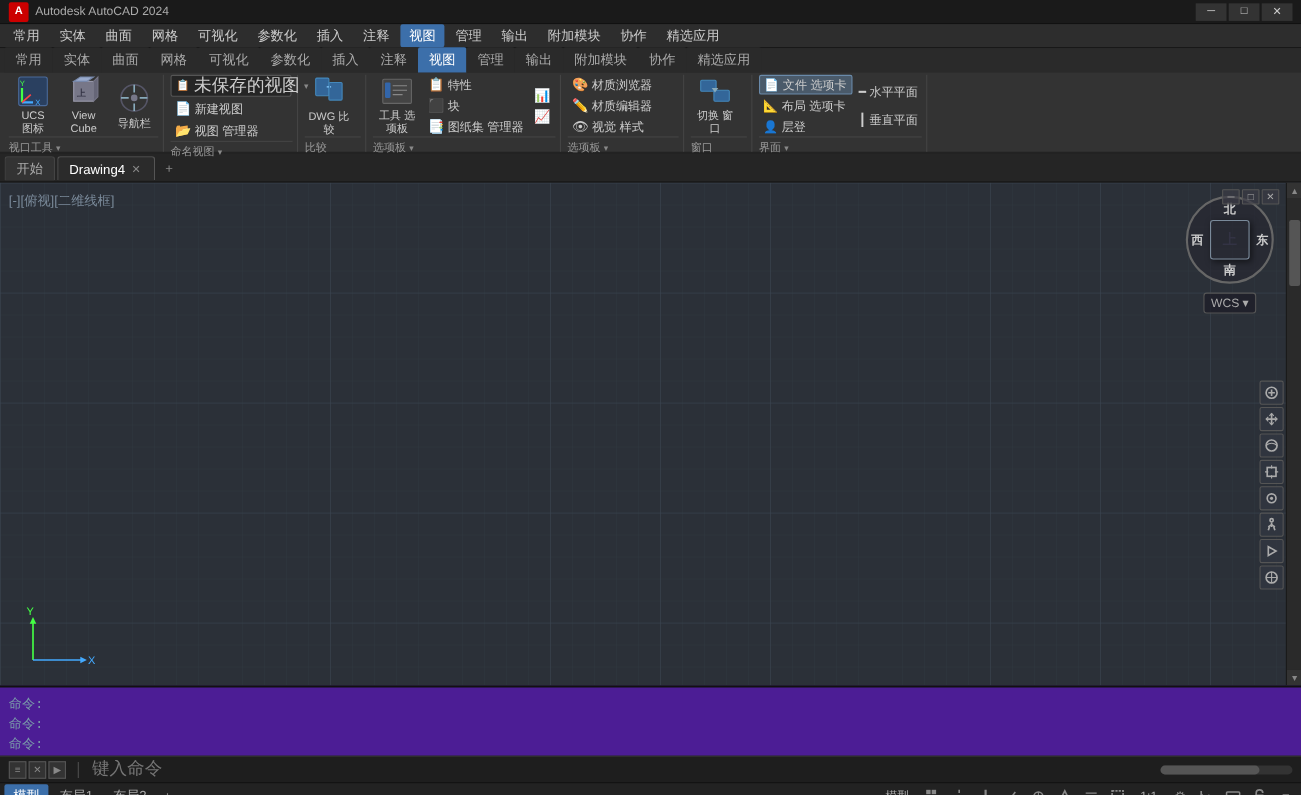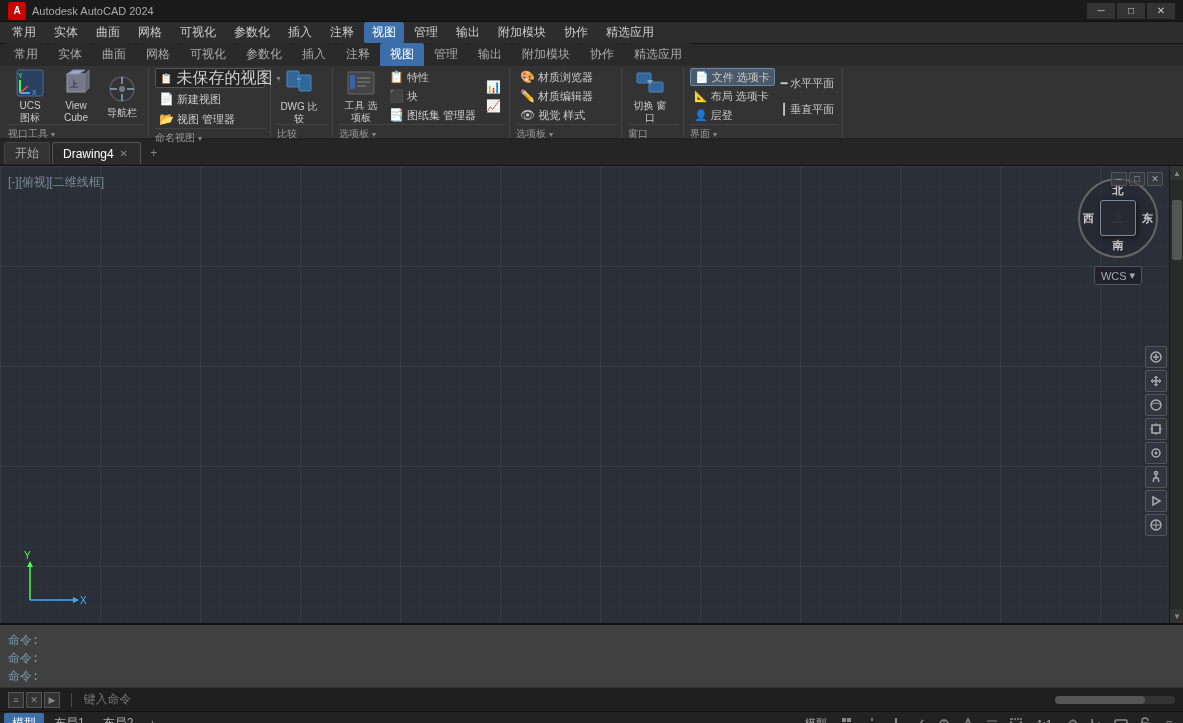--- a/index.html
+++ b/index.html
@@ -359,21 +359,21 @@
       border-radius: 2px;
       display: flex; align-items: center; justify-content: center;
       font-size: 13px;
       color: #aaa;
       cursor: pointer;
     }
 
     
     #command-area {
       height: 88px;
-      background: #404040;
+      background: #4c1d95;
       border-top: 2px solid #111;
       display: flex;
       flex-direction: column;
     }
     #command-history {
       flex: 1;
       padding: 2px 8px;
       display: flex;
       flex-direction: column;
       justify-content: flex-end;
@@ -398,21 +398,21 @@
       align-items: center;
       padding: 0 8px;
       gap: 6px;
     }
     #command-input {
       flex: 1;
       background: transparent;
       border: none;
       outline: none;
       color: #ccc;
-      font-size: 12px;
+      font-size: 16px;
       font-family: 'Courier New', monospace;
     }
     .cmd-input-btns {
       display: flex; gap: 2px;
     }
     .cmd-input-btn {
       width: 16px; height: 16px;
       background: #333;
       border: 1px solid #555;
       display: flex; align-items: center; justify-content: center;

